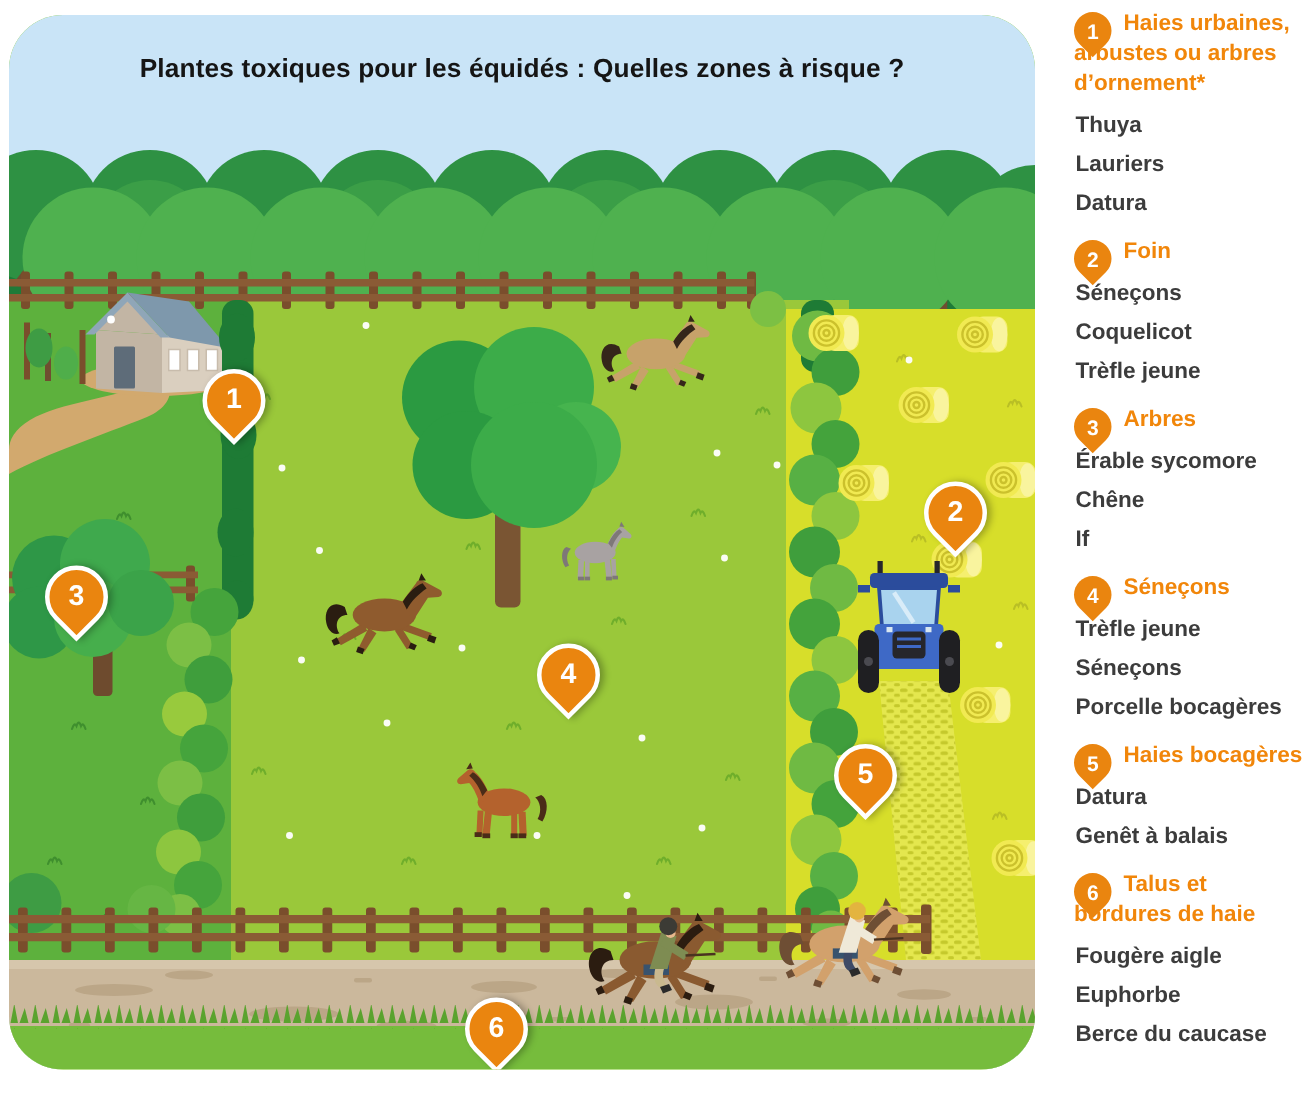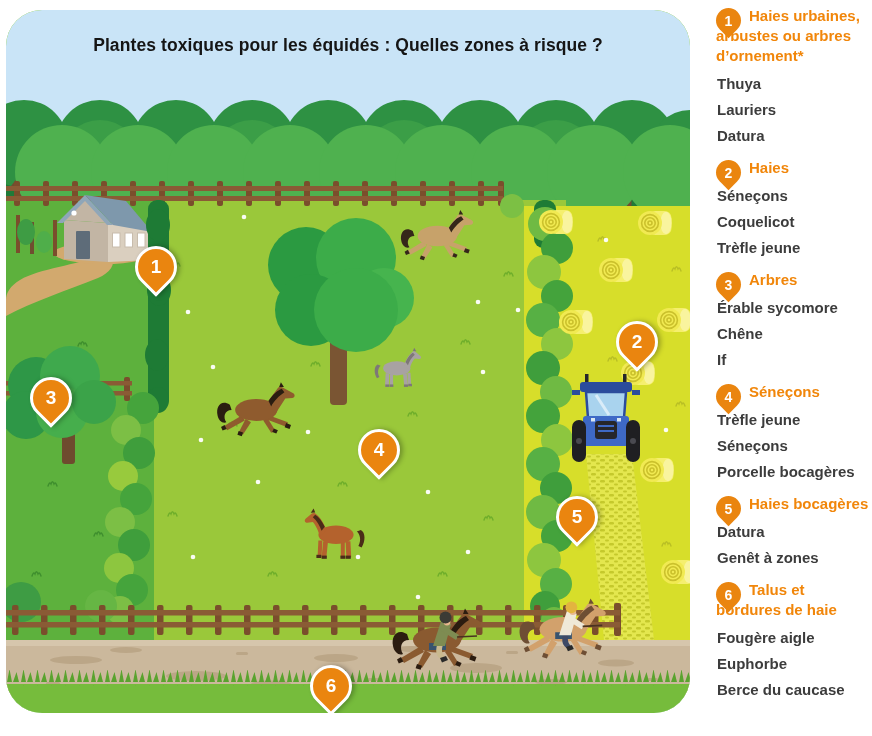--- a/index.html
+++ b/index.html
@@ -482,21 +482,21 @@
       <div class="lgi">Thuya</div>
       <div class="lgi">Lauriers</div>
       <div class="lgi">Datura</div>
     </div>
 
     <div class="lgrp">
       <div class="lgh">
         <span class="lmk">
             <i></i>
             <b>2</b>
-          </span><span>Haies</span>
+          </span><span>Foin</span>
       </div>
       <div class="lgi">Séneçons</div>
       <div class="lgi">Coquelicot</div>
       <div class="lgi">Trèfle jeune</div>
     </div>
 
     <div class="lgrp">
       <div class="lgh">
         <span class="lmk">
             <i></i>
@@ -521,21 +521,21 @@
     </div>
 
     <div class="lgrp">
       <div class="lgh">
         <span class="lmk">
             <i></i>
             <b>5</b>
           </span><span>Haies bocagères</span>
       </div>
       <div class="lgi">Datura</div>
-      <div class="lgi">Genêt à zones</div>
+      <div class="lgi">Genêt à balais</div>
     </div>
 
     <div class="lgrp">
       <div class="lgh">
         <span class="lmk">
             <i></i>
             <b>6</b>
           </span><span>Talus et bordures de haie</span>
       </div>
       <div class="lgi">Fougère aigle</div>

